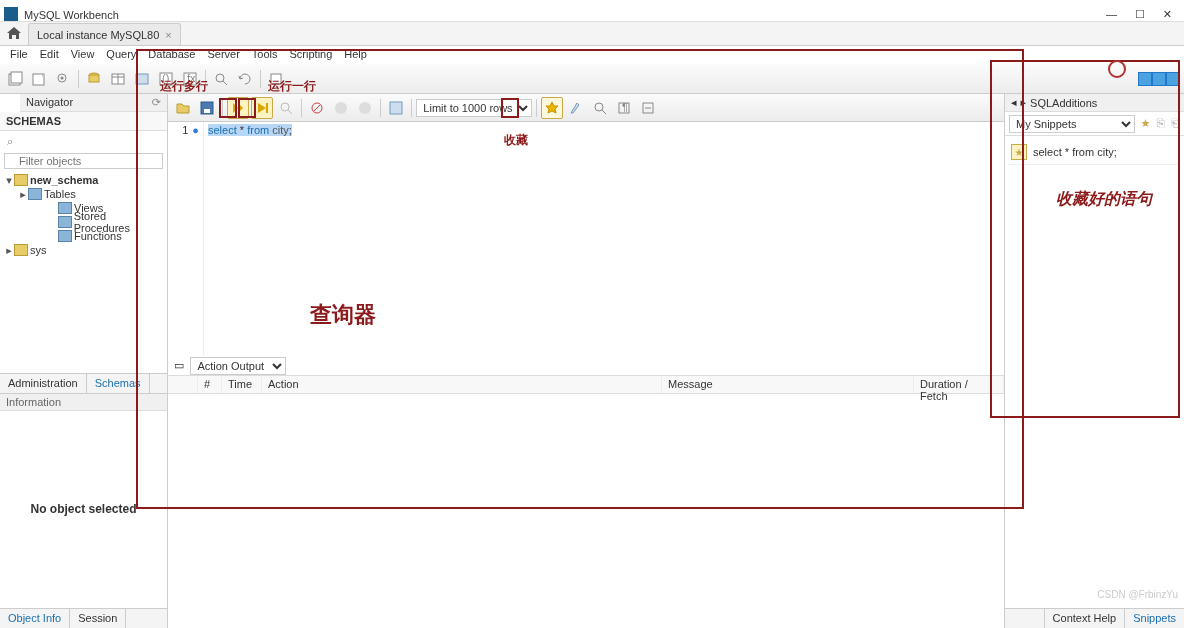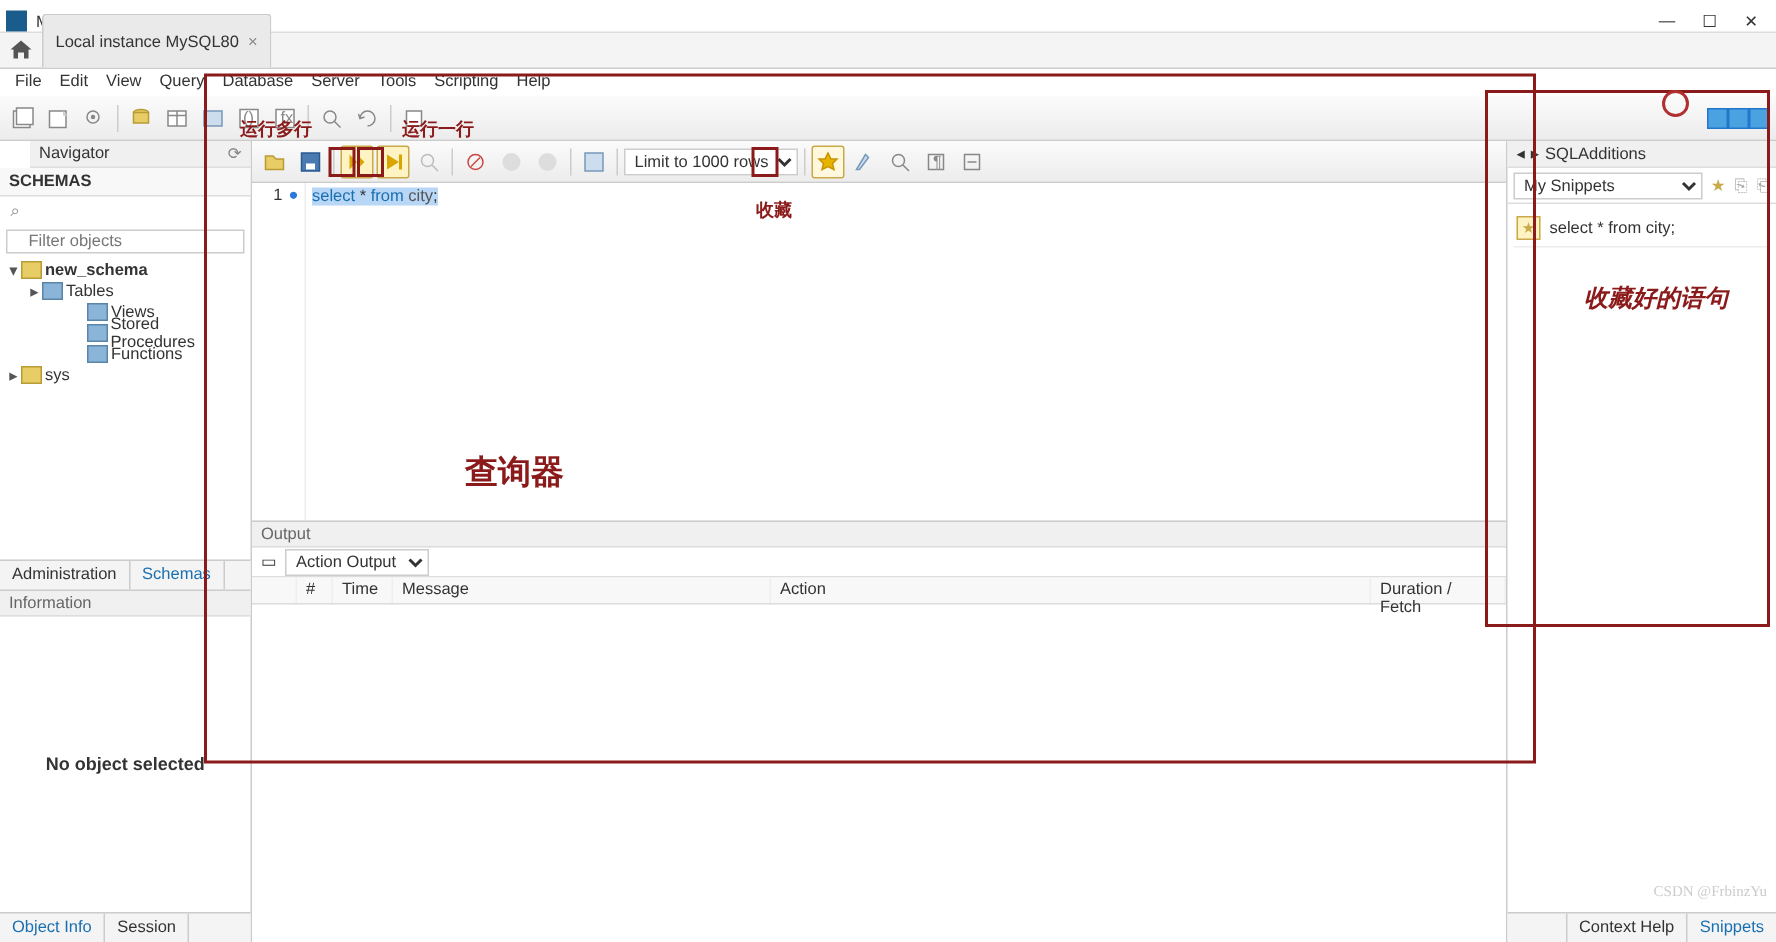--- a/index.html
+++ b/index.html
@@ -3,21 +3,21 @@
 <meta charset="utf-8">
 <style>
 *{box-sizing:border-box;margin:0;padding:0;font-family:"Segoe UI",Tahoma,sans-serif;font-size:11px;color:#333;}
 html,body{width:1184px;height:628px;overflow:hidden;background:#fff;}
 .win-title{height:22px;display:flex;align-items:flex-end;padding:0 4px;border-bottom:1px solid #ddd;background:#fff;}
 .win-title .ico{width:14px;height:14px;background:#1a5c8c;margin-right:6px;}
 .win-ctl{margin-left:auto;display:flex;gap:18px;color:#666;padding-right:8px;}
 .win-ctl span{cursor:default;}
 .tabbar{height:24px;display:flex;align-items:flex-end;background:#f4f4f4;border-bottom:1px solid #ccc;}
 .home-tab{width:28px;height:24px;display:flex;align-items:center;justify-content:center;}
-.conn-tab{height:36px;background:#eaeaea;border:1px solid #ccc;border-bottom:none;padding:2px 8px;display:flex;align-items:center;gap:6px;border-radius:3px 3px 0 0;}
+.conn-tab{height:22px;background:#eaeaea;border:1px solid #ccc;border-bottom:none;padding:2px 8px;display:flex;align-items:center;gap:6px;border-radius:3px 3px 0 0;}
 .menu{height:18px;display:flex;gap:4px;padding:2px 6px;font-family:"Courier New",monospace;font-size:11px;}
 .menu span{padding:0 4px;}
 .main-toolbar{height:30px;background:linear-gradient(#fbfbfb,#ececec);border-bottom:1px solid #ccc;display:flex;align-items:center;padding:0 4px;gap:2px;}
 .tbtn{width:22px;height:22px;border:1px solid transparent;display:flex;align-items:center;justify-content:center;border-radius:2px;}
 .sep{width:1px;height:18px;background:#ccc;margin:0 2px;}
 .tri-toggle{margin-left:auto;display:flex;gap:0;}
 .tri-toggle div{width:14px;height:14px;border:1px solid #2277cc;background:#4aa3e0;}
 .body-row{display:flex;height:calc(628px - 22px - 24px - 18px - 30px);}
 .nav{width:168px;display:flex;flex-direction:column;border-right:1px solid #ccc;}
 .nav .hdr{height:18px;background:#f0f0f0;border-bottom:1px solid #ddd;padding:2px 6px;color:#666;display:flex;justify-content:space-between;margin-left:20px;}
@@ -36,21 +36,21 @@
 .bold{font-weight:bold;}
 .indent1{padding-left:18px;}
 .indent2{padding-left:20px;margin-left:38px;}
 .nav-tabs,.info-tabs{height:20px;border-top:1px solid #ccc;background:#f4f4f4;display:flex;}
 .nav-tabs div,.info-tabs div{padding:3px 8px;border-right:1px solid #ccc;}
 .nav-tabs .act,.info-tabs .act,.sa-tabs .act{color:#1a6fb0;}
 .info-hdr{height:18px;background:#f0f0f0;border-top:1px solid #ccc;border-bottom:1px solid #ddd;padding:2px 6px;color:#666;}
 .info-body{flex:1;display:flex;align-items:center;justify-content:center;font-weight:bold;font-size:12px;}
 .center{flex:1;display:flex;flex-direction:column;min-width:0;}
 .ed-toolbar{height:28px;background:linear-gradient(#fbfbfb,#ececec);border-bottom:1px solid #ccc;display:flex;align-items:center;padding:0 4px;gap:2px;}
-.limit-sel{border:1px solid #ccc;background:#fff;font-size:11px;padding:1px 2px;}
+.limit-sel{border:1px solid #ccc;background:#fff;font-size:11px;padding:1px 2px;text-align:center;}
 .editor{flex:1;display:flex;background:#fff;overflow:hidden;}
 .gutter{width:36px;text-align:right;color:#888;font-family:Consolas,monospace;font-size:11px;padding:2px 4px;border-right:1px solid #eee;}
 .gutter .ln{display:flex;justify-content:flex-end;gap:4px;}
 .gutter .dot{color:#2b7adb;}
 .code{flex:1;font-family:Consolas,monospace;font-size:11px;padding:2px 4px;white-space:pre;}
 .sel{background:#b8d6f5;}
 .kw{color:#1a6fb0;}
 .ident{color:#555;}
 .output-hdr{height:18px;background:#f0f0f0;border-top:1px solid #ccc;border-bottom:1px solid #ddd;padding:2px 6px;color:#666;}
 .out-sel-row{height:20px;display:flex;align-items:center;padding:0 6px;gap:6px;border-bottom:1px solid #ddd;}
@@ -62,21 +62,21 @@
 .sa-tool{height:24px;display:flex;align-items:center;padding:0 4px;gap:6px;border-bottom:1px solid #ddd;}
 .sa-sel{border:1px solid #ccc;background:#fff;font-size:11px;padding:1px 2px;flex:1;}
 .sa-body{flex:1;padding:4px;}
 .snip{display:flex;align-items:center;gap:6px;padding:4px 2px;border-bottom:1px solid #eee;}
 .snip .star{width:16px;height:16px;border:1px solid #c9a94a;background:#fff3c4;display:flex;align-items:center;justify-content:center;color:#c9a94a;font-size:10px;}
 .sa-tabs{height:20px;border-top:1px solid #ccc;background:#f4f4f4;display:flex;justify-content:flex-end;}
 .sa-tabs div{padding:3px 8px;border-left:1px solid #ccc;}
 .annot{position:absolute;color:#8b1a1a;font-weight:bold;pointer-events:none;z-index:50;}
 .annot-box{position:absolute;border:2px solid #8b1a1a;pointer-events:none;z-index:40;}
 .redcircle{position:absolute;width:18px;height:18px;border:2px solid #b03030;border-radius:50%;pointer-events:none;z-index:45;}
-.watermark{position:absolute;right:6px;bottom:28px;color:#ccc;font-size:10px;font-family:Liberation Serif, serif;}
+.watermark{position:absolute;right:6px;bottom:28px;color:#ccc;font-size:10px;}
 svg{display:block;}
 </style>
 </head>
 <body>
 
 <div class="win-title">
   <div class="ico"></div>
   <span>MySQL Workbench</span>
   <div class="win-ctl">
     <span>—</span>
@@ -328,31 +328,30 @@
     </div>
     <div class="editor">
       <div class="gutter">
         <div class="ln">
             <span>1</span>
             <span class="dot">●</span>
           </div>
       </div>
       <div class="code"><span class="sel"><span class="kw">select</span><span> * </span><span class="kw">from</span><span class="ident"> city</span><span>;</span></span></div>
     </div>
-    <div class="output-hdr">Output</div>
     <div class="out-sel-row">
       <span>▭</span>
       <select class="out-sel"><option>Action Output</option></select>
     </div>
     <div class="out-cols">
       <div style="width:30px;"></div>
       <div style="width:24px;">#</div>
       <div style="width:40px;">Time</div>
+      <div style="width:400px;">Action</div>
       <div style="flex:1;">Message</div>
-      <div style="width:400px;">Action</div>
       <div style="width:90px;">Duration / Fetch</div>
     </div>
     <div style="flex:1"></div>
   </div>
 
   <div class="side">
     <div class="sa-hdr">
       <span>◂</span>
       <span>▸</span>
       <span>SQLAdditions</span>

